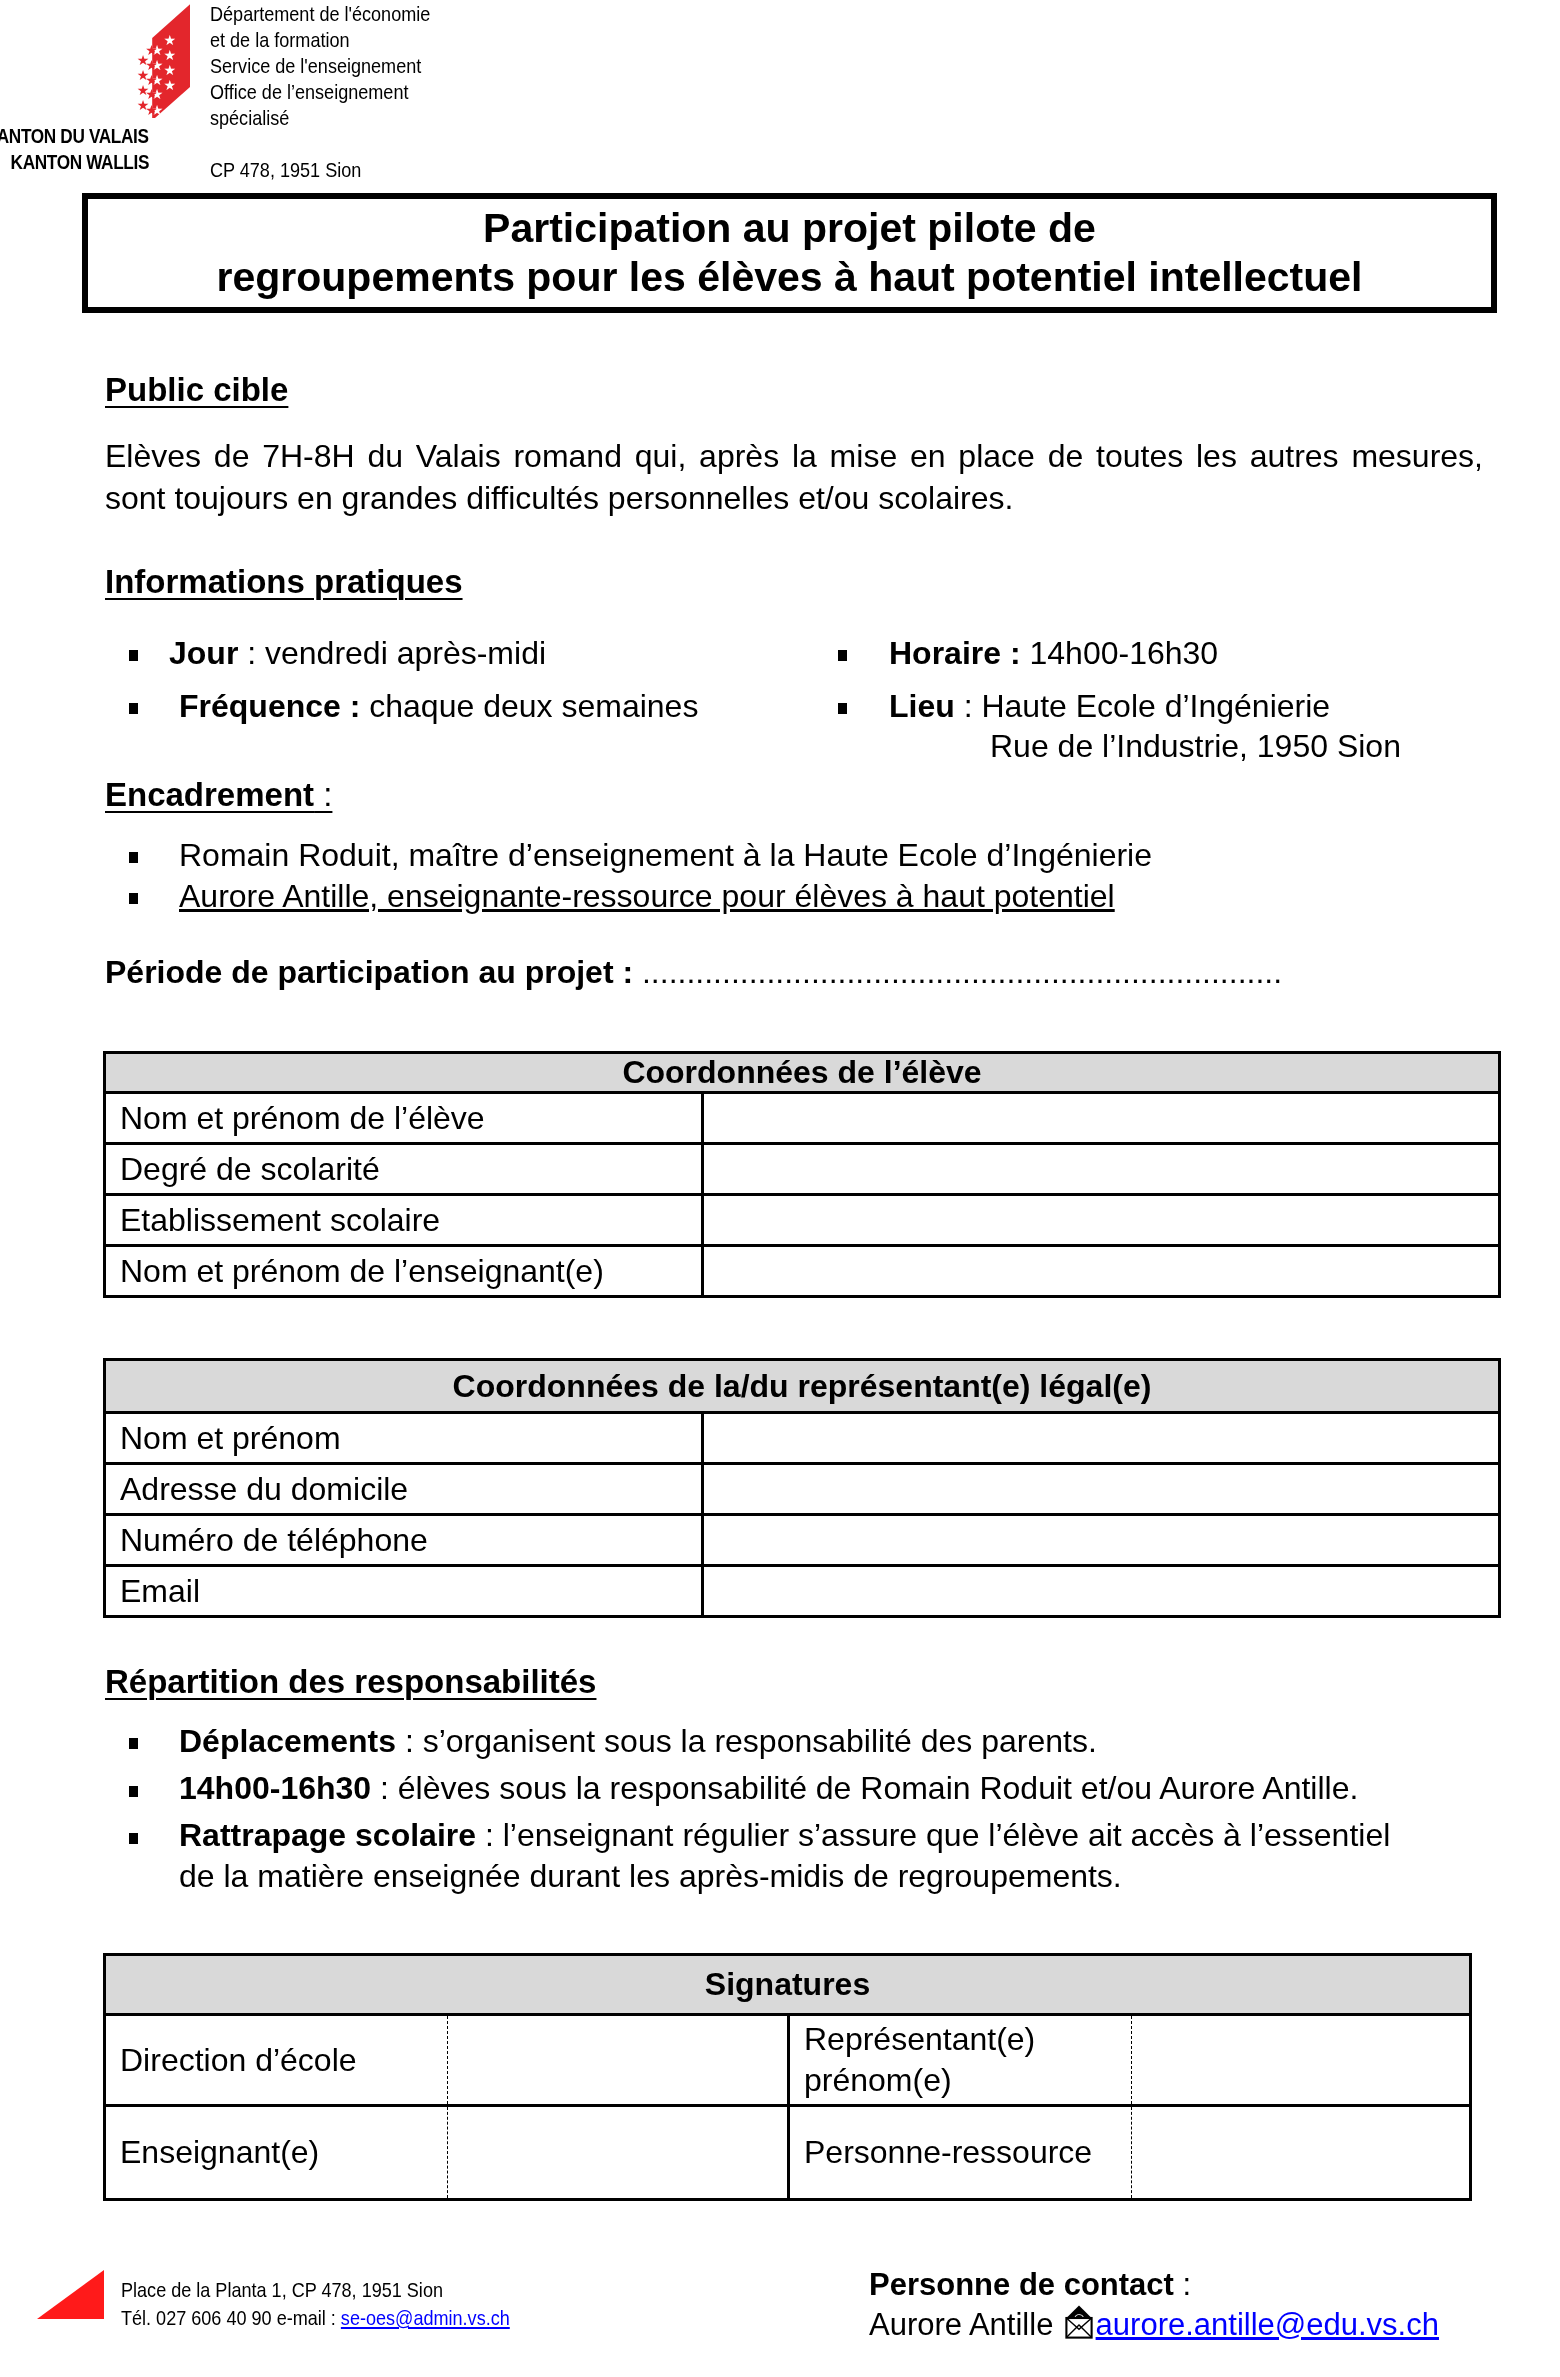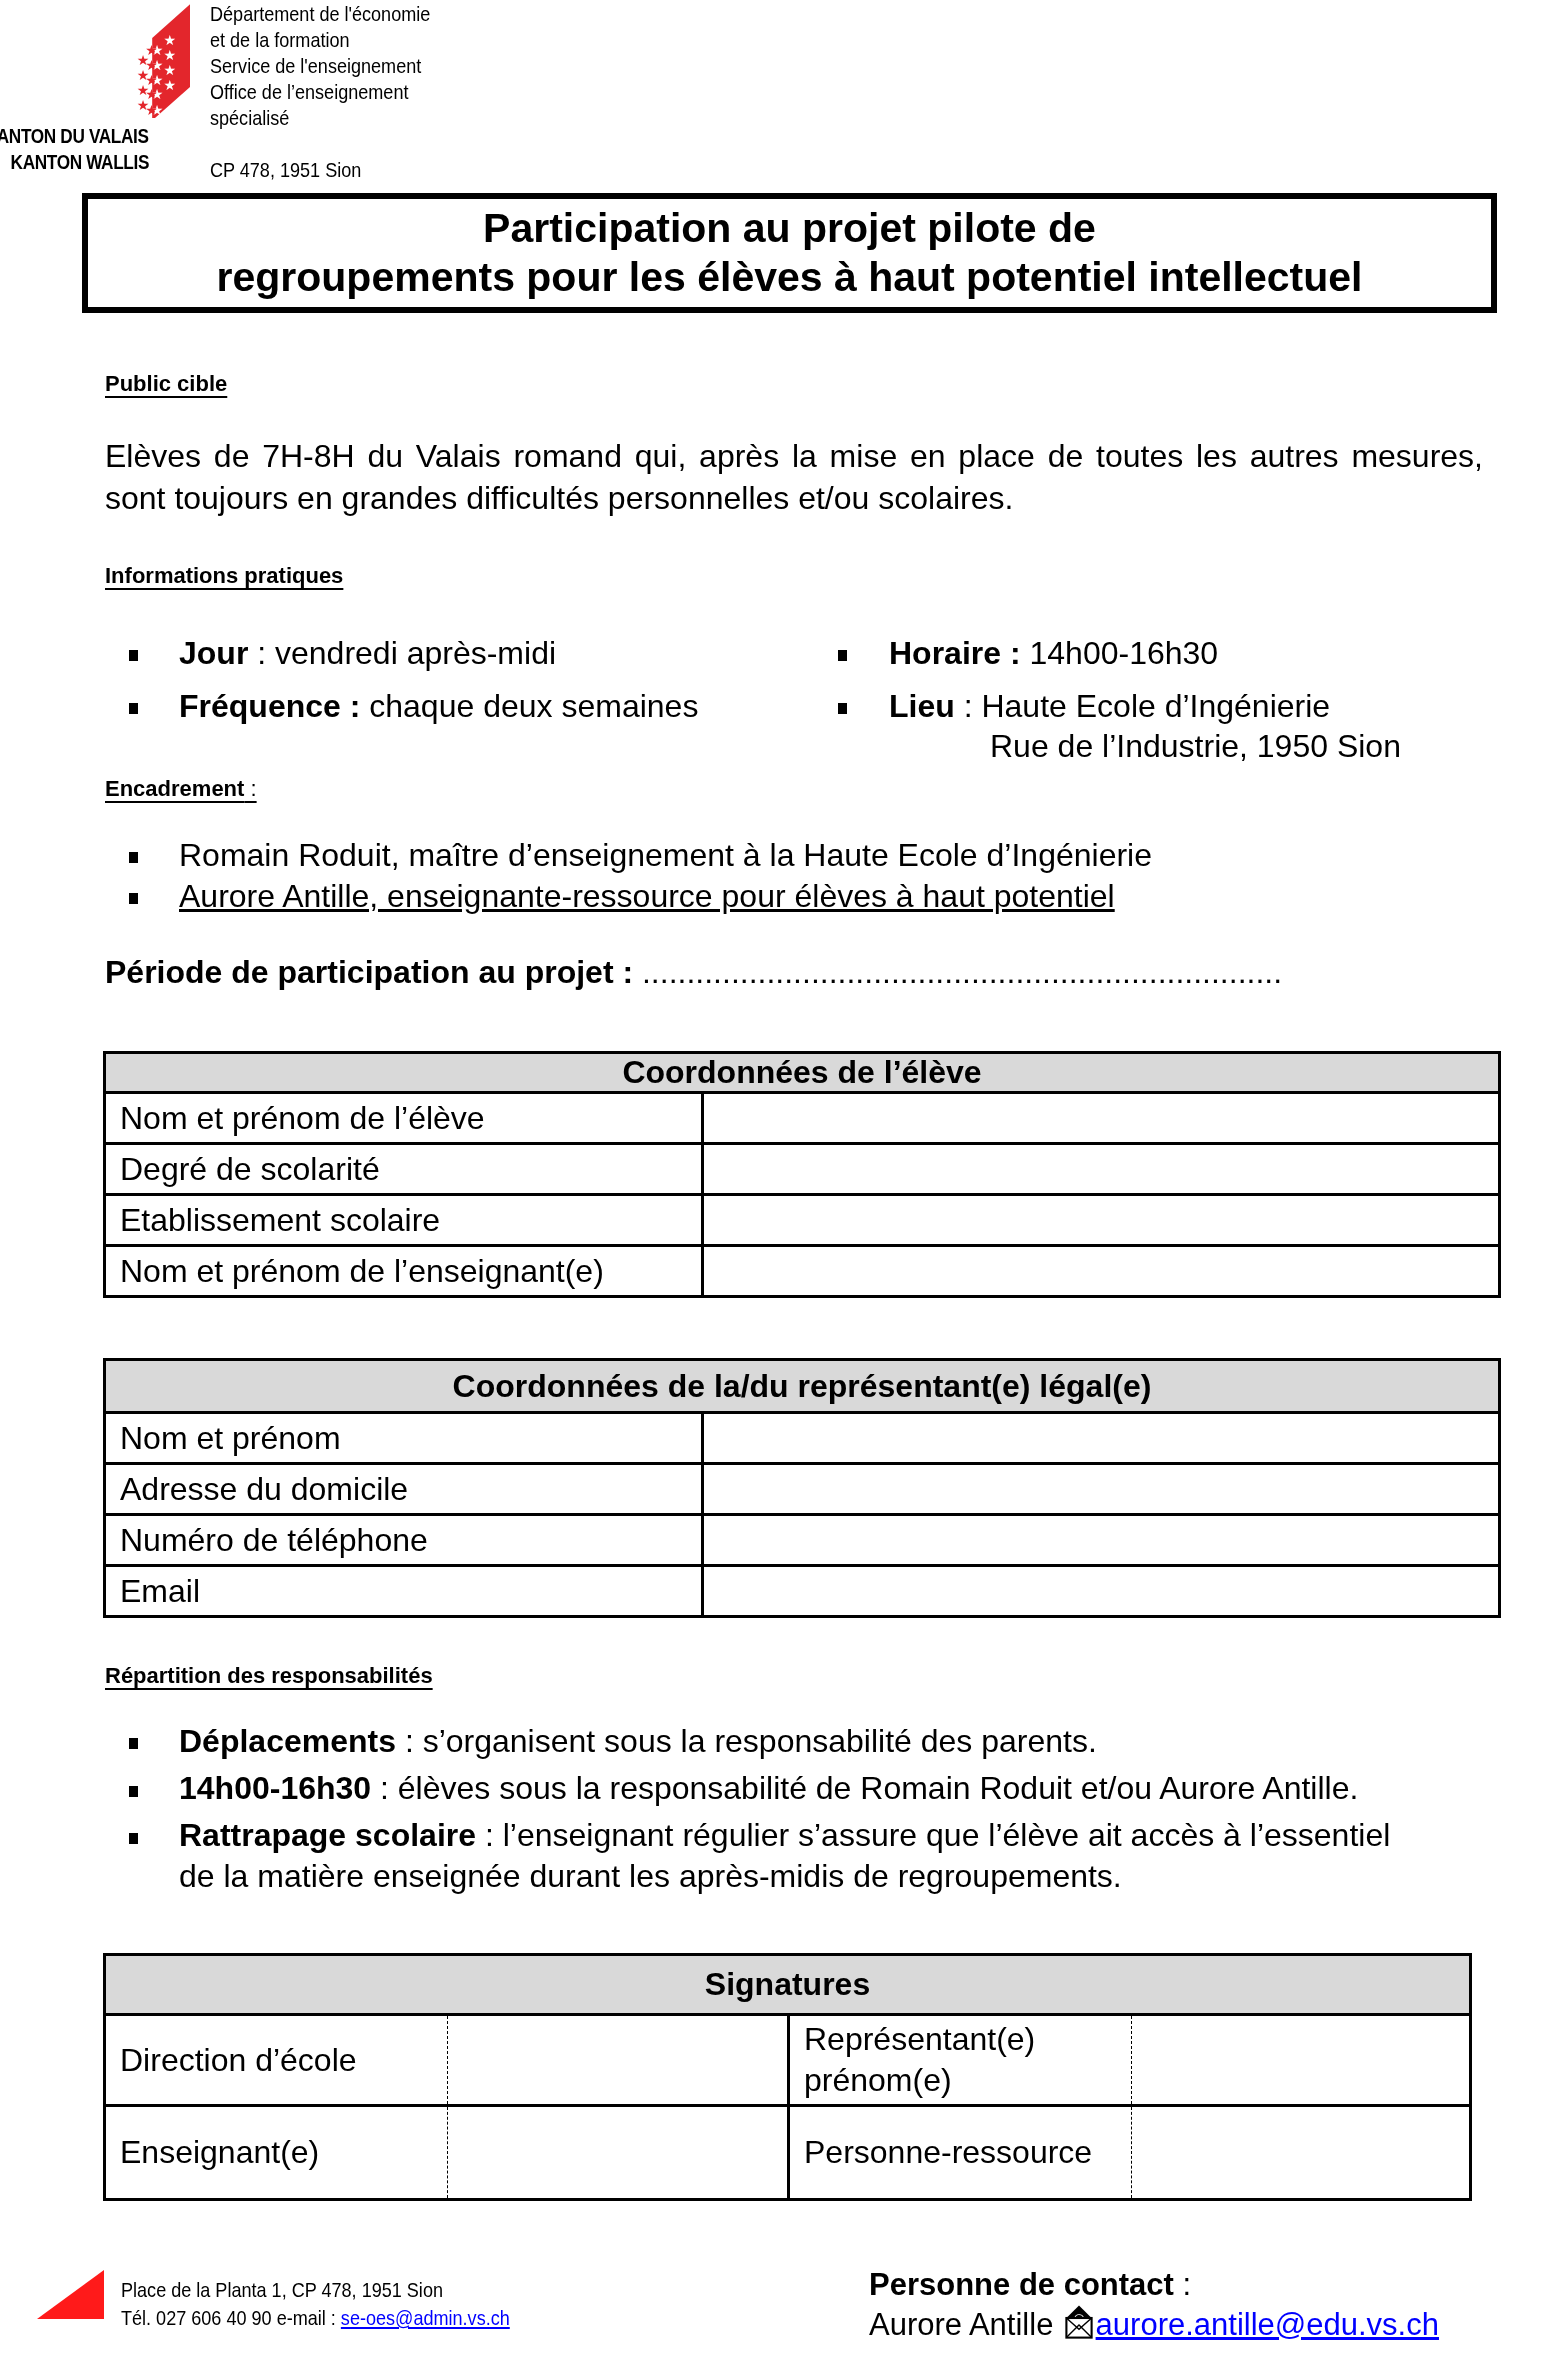--- a/index.html
+++ b/index.html
@@ -13,21 +13,21 @@
   .canton { position: absolute; font-weight: bold; font-size: 20px; letter-spacing: -0.4px; white-space: nowrap; transform: scaleX(0.86); transform-origin: right center; }
   .canton.l1 { right: 55px; top: 125px; }
   .canton.l2 { right: 55px; top: 151px; }
   .dept { left: 210px; top: 1.4px; font-size: 21px; line-height: 26px; transform: scaleX(0.86); transform-origin: left top; white-space: nowrap; }
   .dept-addr { left: 210px; top: 158px; font-size: 21px; transform: scaleX(0.86); transform-origin: left top; white-space: nowrap; }
 
   
   .title-box { left: 82px; top: 193px; width: 1415px; height: 120px; border: 6.3px solid #000; display: flex; flex-direction: column; justify-content: center; align-items: center; }
   .title-line { font-weight: bold; font-size: 41px; line-height: 49px; white-space: nowrap; }
 
-  .h2 { font-weight: bold; font-size: 22px; text-decoration: underline; text-underline-offset: 5px; text-decoration-thickness: 2.1px; white-space: nowrap; }
+  .h2 { font-weight: bold; font-size: 33px; text-decoration: underline; text-underline-offset: 5px; text-decoration-thickness: 2.1px; white-space: nowrap; }
   .h2 .plain { font-weight: normal; text-decoration: none; }
   .body-text { font-size: 32px; line-height: 42px; }
   .justify { text-align: justify; text-align-last: left; }
 
   .bullet { position: absolute; width: 9.1px; height: 10.6px; background: #000; }
   .item { position: absolute; font-size: 32px; white-space: nowrap; }
   .item b { font-weight: bold; }
 
   
   table.form { position: absolute; border-collapse: collapse; table-layout: fixed; }
@@ -97,21 +97,21 @@
 </div>
 
 
 <div class="abs h2" style="left:105px; top:371px;">Public cible</div>
 <div class="abs body-text justify" style="left:105px; top:435px; width:1378px;">Elèves de 7H-8H du Valais romand qui, après la mise en place de toutes les autres mesures, sont toujours en grandes difficultés personnelles et/ou scolaires.</div>
 
 
 <div class="abs h2" style="left:105px; top:563px;">Informations pratiques</div>
 
 <span class="bullet" style="left:129px; top:650px;"></span>
-<div class="item" style="left:179px; top:635px;"><b>Jour</b><span> : vendredi après-midi</span></div>
+<div class="item" style="left:169px; top:635px;"><b>Jour</b><span> : vendredi après-midi</span></div>
 
 <span class="bullet" style="left:129px; top:703px;"></span>
 <div class="item" style="left:179px; top:688px;"><b>Fréquence :</b><span> chaque deux semaines</span></div>
 
 <span class="bullet" style="left:838px; top:650px;"></span>
 <div class="item" style="left:889px; top:635px;"><b>Horaire :</b><span> 14h00-16h30</span></div>
 
 <span class="bullet" style="left:838px; top:703px;"></span>
 <div class="item" style="left:889px; top:688px;"><b>Lieu</b><span> : Haute Ecole d’Ingénierie</span></div>
 <div class="item" style="left:990px; top:728px;">Rue de l’Industrie, 1950 Sion</div>

